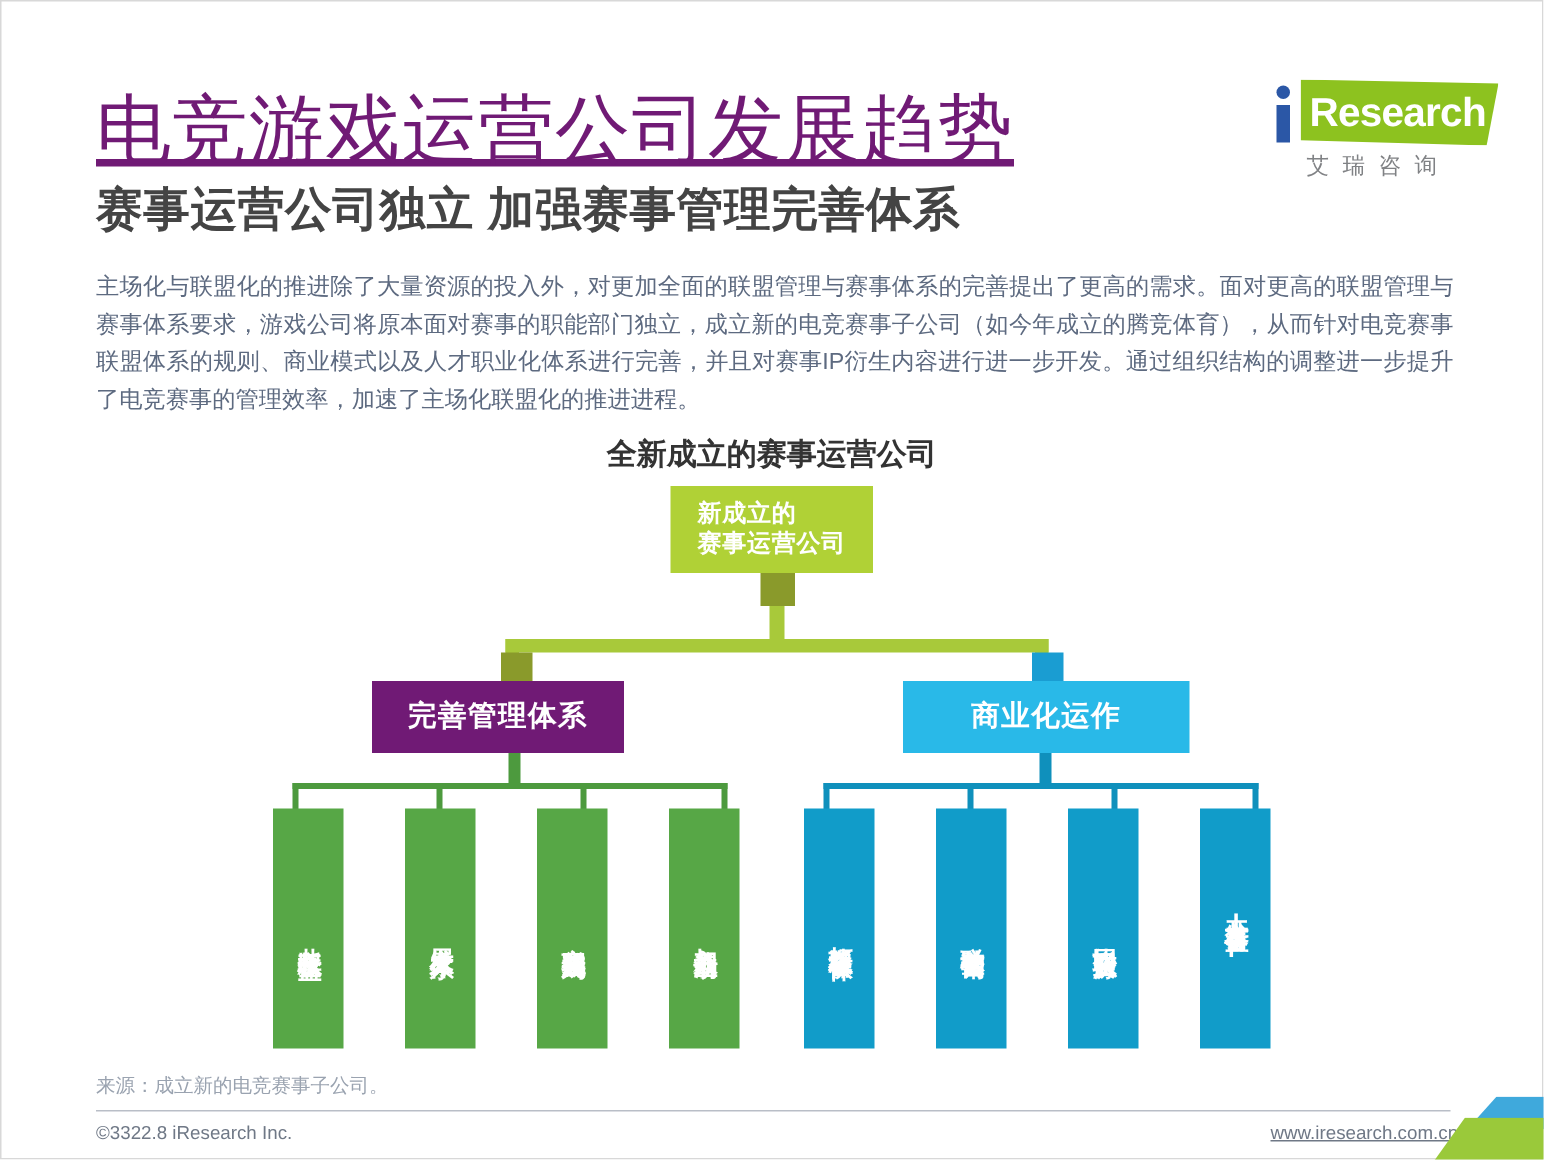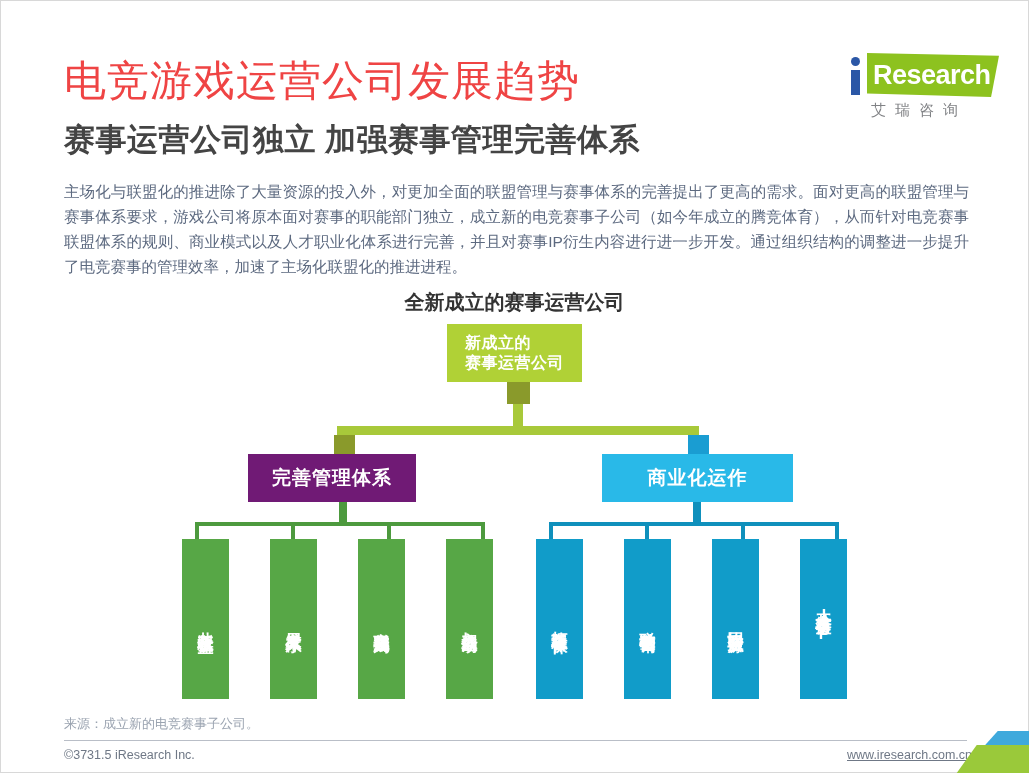--- a/index.html
+++ b/index.html
@@ -11,23 +11,24 @@
   .page{
     position:absolute;inset:0;
     border:1px solid #d8d8d8;
     box-sizing:border-box;
     background:#fff;
   }
 
   
   .title-main{
     position:absolute;left:63px;top:52px;
-    font-size:42px;font-weight:400;letter-spacing:1px;
-    color:#ef4444;
+    font-size:50px;font-weight:400;letter-spacing:1px;
+    color:#701a75;
     white-space:nowrap;
+    text-decoration:underline;
   }
   .title-sub{
     position:absolute;left:63px;top:118px;
     font-size:31px;font-weight:700;letter-spacing:0.5px;
     color:#444;
     white-space:nowrap;
   }
 
   
   .logo{position:absolute;left:846px;top:50px;width:152px;height:76px;}
@@ -207,21 +208,21 @@
     <div class="box leaf leaf-green" style="left:445px">加入公益活动</div>
 
     <div class="box leaf leaf-blue" style="left:535px">打造版权合作伙伴</div>
     <div class="box leaf leaf-blue" style="left:623px">联动整合营销</div>
     <div class="box leaf leaf-blue" style="left:711px">协同联盟资源</div>
     <div class="box leaf leaf-blue" style="left:799px">开发赛事衍生IP</div>
   </div>
 
   <div class="source">来源：成立新的电竞赛事子公司。</div>
   <div class="foot-rule"></div>
-  <div class="copyright">©3731.5 iResearch Inc.</div>
+  <div class="copyright">©3322.8 iResearch Inc.</div>
   <div class="site">www.iresearch.com.cn</div>
 
   <div class="corner">
     <div class="corner-blue"></div>
     <div class="corner-green"></div>
     <div class="corner-num">19</div>
   </div>
 
 </div>
 

